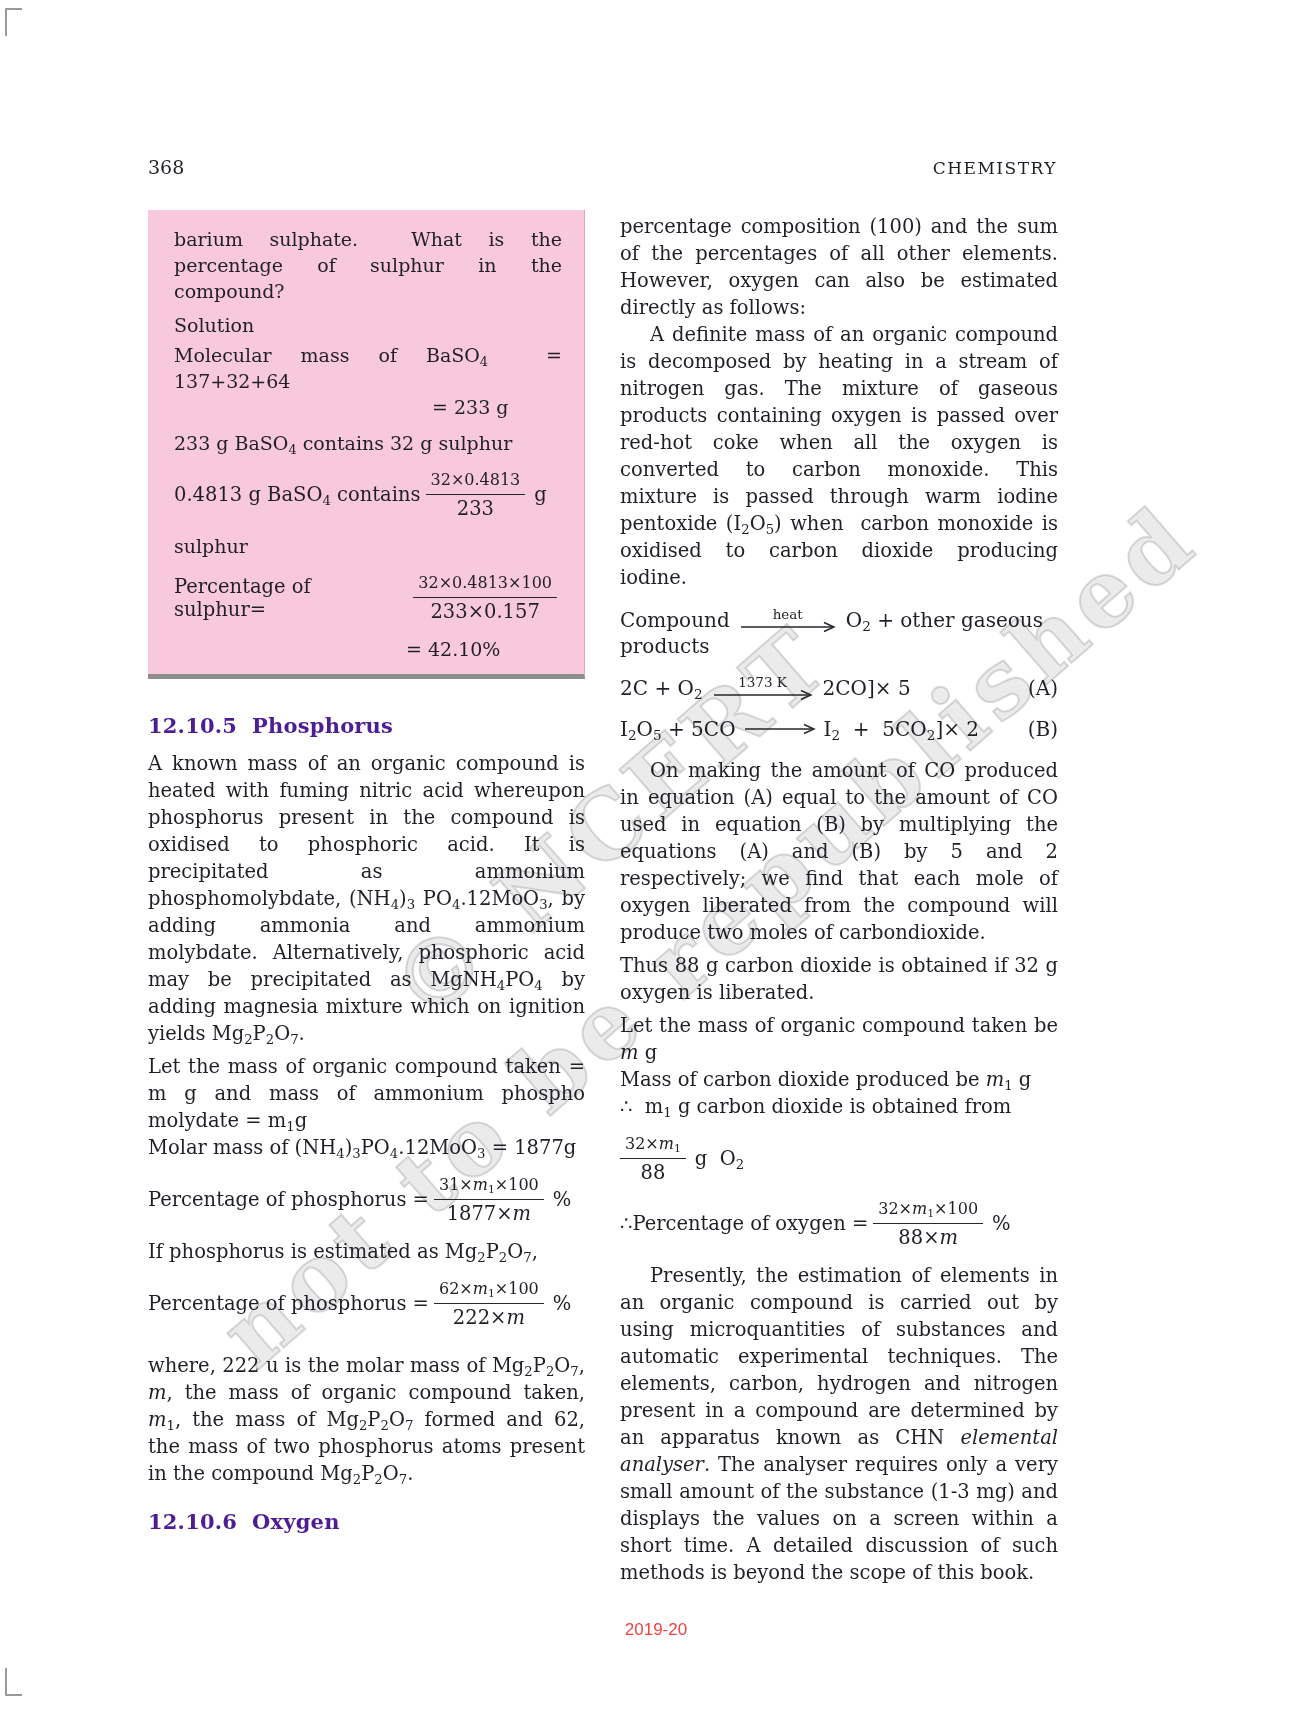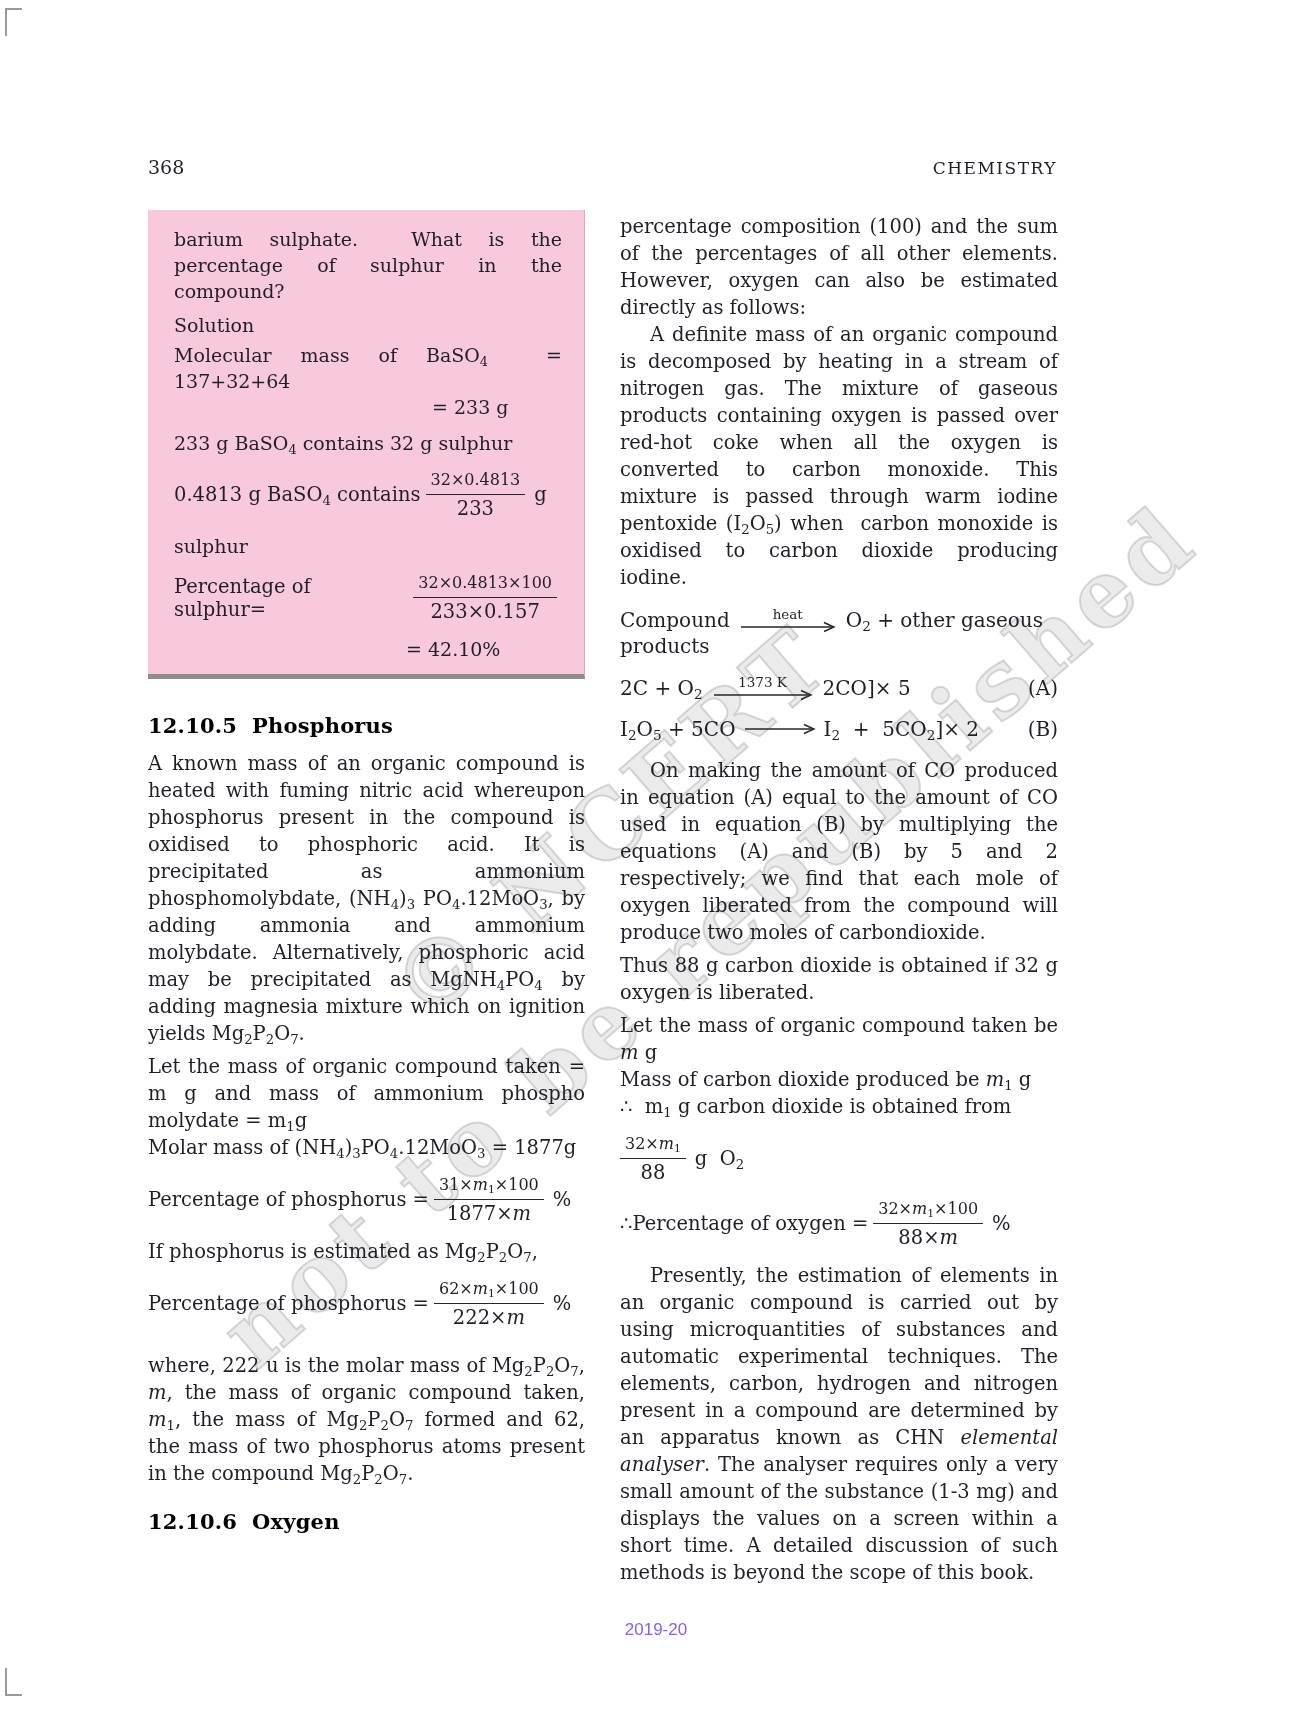--- a/index.html
+++ b/index.html
@@ -27,21 +27,21 @@
   }
   .watermark .wline1 { font-size:92px; line-height:1.1; }
   .watermark .wline2 { font-size:92px; line-height:1.1; margin-top:48px; white-space:nowrap; }
 
   
   .hdr { position:absolute; left:148px; top:156px; width:909px; z-index:2;
     display:flex; justify-content:space-between; align-items:baseline; }
   .hdr .pgno { font-size:19px; }
   .hdr .book { font-size:17px; letter-spacing:1.5px; }
   .ftr { position:absolute; left:0; top:1620px; width:1312px; text-align:center; z-index:2;
-    font-family:"Liberation Sans","DejaVu Sans",sans-serif; font-size:17px; color:#8b5cf6; }
+    font-family:"Liberation Sans","DejaVu Sans",sans-serif; font-size:17px; color:#ef4444; }
 
   
   .colL { position:absolute; left:148px; top:210px; width:437px; z-index:2; }
   .colR { position:absolute; left:620px; top:213px; width:438px; z-index:2; }
 
   p { margin:0; font-size:19.5px; line-height:27px; text-align:justify; }
   .indent { text-indent:30px; }
   .mt6 { margin-top:6px; } .mt10 { margin-top:10px; } .mt14 { margin-top:14px; }
 
   sub { font-size:0.68em; vertical-align:-0.28em; line-height:0; }
@@ -51,21 +51,21 @@
     background:#f8c8dc; box-sizing:border-box; width:437px;
     border-bottom:5px solid #8d8d8d; border-right:1px solid #d8a8c0;
     padding:16px 22px 12px 26px;
   }
   .pinkbox p { font-size:19px; line-height:26px; }
   .sol-label { font-weight:normal; font-size:20px; margin:8px 0 4px; text-align:left; }
   .molar-result { margin-left:258px; text-align:left; }
   .box-result { margin-left:232px; text-align:left; margin-top:2px; }
 
   
-  .sechead { color:#000000; font-weight:bold; font-size:21px;
+  .sechead { color:#4c1d95; font-weight:bold; font-size:21px;
     margin:34px 0 12px; text-align:left; letter-spacing:0.2px; }
   .sechead.second { margin-top:22px; }
 
   
   .formula { display:flex; align-items:center; font-size:19.5px; margin:12px 0; text-align:left; }
   .frac { display:inline-block; text-align:center; vertical-align:middle; margin:0 5px; }
   .frac .num { display:block; padding:0 5px 2px; border-bottom:1.6px solid #26262c; font-size:16px; line-height:24px; }
   .frac .den { display:block; padding:2px 5px 0; font-size:19.5px; line-height:24px; }
   .fsuffix { margin-left:4px; }
 

